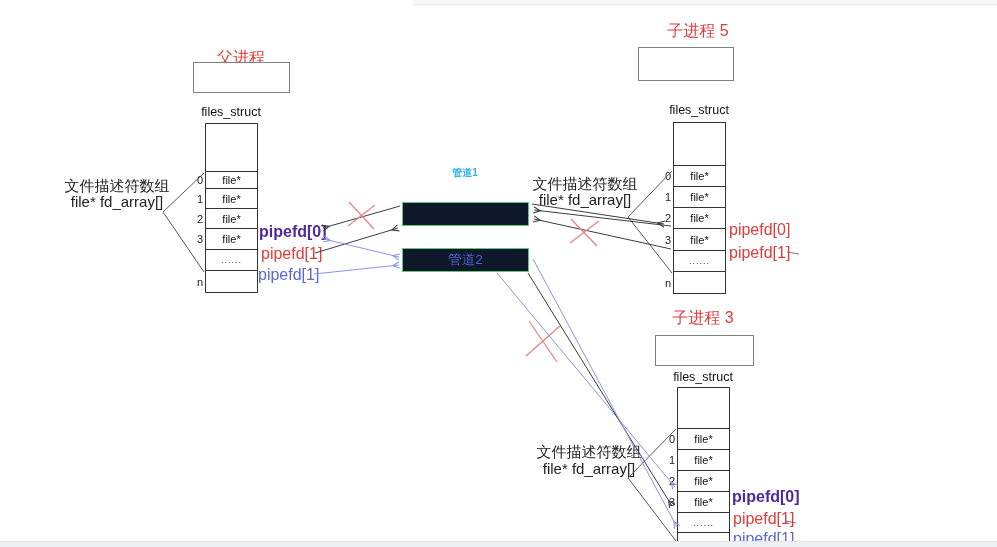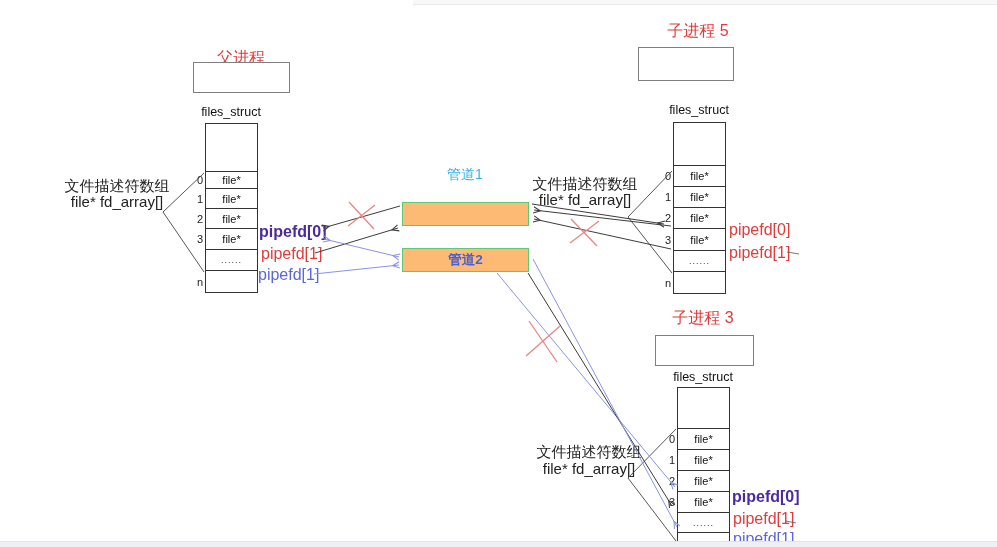--- a/index.html
+++ b/index.html
@@ -22,22 +22,22 @@
   .dots{letter-spacing:1px;font-size:9px;color:#333;}
   
   .fd{font-size:16px;line-height:15px;white-space:nowrap;}
   .b{font-weight:bold;}
   .c-purple{color:#4b2a9d;}
   .c-red{color:#e03c3c;}
   .c-blue{color:#5b67d8;}
   
   .desc{font-size:15px;color:#222;white-space:nowrap;}
   
-  .pipe-box{border:1.5px solid #5ec879;background:#fdba74;box-sizing:border-box;font-weight:bold;}
-  .pipe1-label{font-size:14px;color:#35b3e9;white-space:nowrap;}
+  .pipe-box{border:1.5px solid #5ec879;background:#0f172a;box-sizing:border-box;}
+  .pipe1-label{font-size:10px;color:#35b3e9;white-space:nowrap;font-weight:bold;}
   .pipe2-text{display:flex;align-items:center;justify-content:center;height:100%;font-size:13.5px;color:#4a5fd0;}
   .main-title{font-size:14px;color:#1a1a1a;white-space:nowrap;}
   
   .top-strip{background:#f8f8f8;border-bottom:1px solid #e9e9e9;}
   .bottom-bar{background:#eef0f3;border-top:1px solid #e0e3e7;}
   svg.lines{position:absolute;left:0;top:0;z-index:3;pointer-events:none;}
   .layer{z-index:2;}
   .chrome{z-index:10;}
 </style>
 </head>

